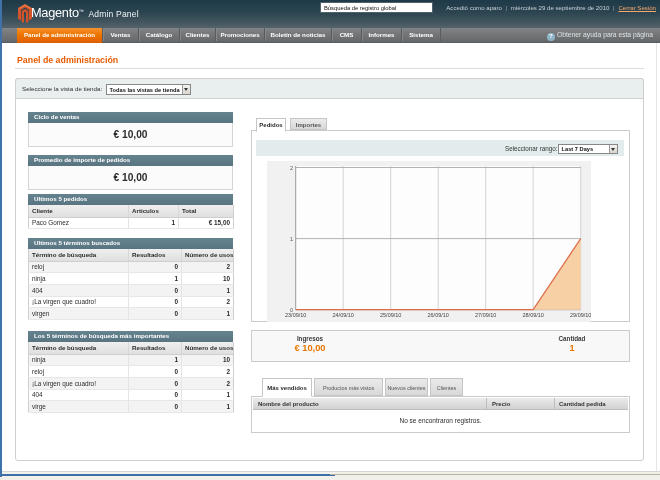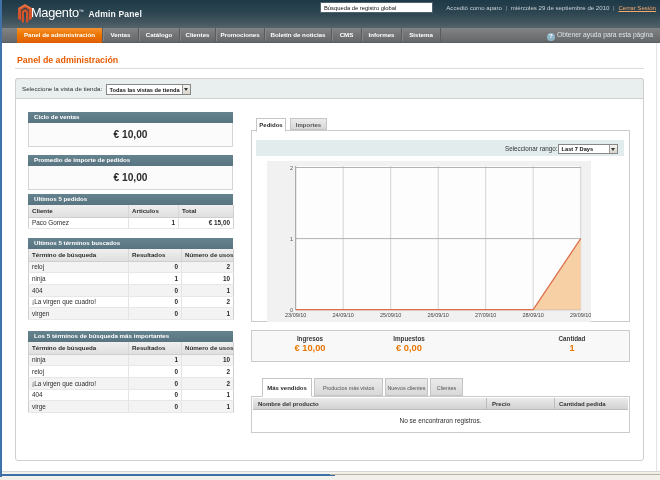--- a/index.html
+++ b/index.html
@@ -13,21 +13,21 @@
 #footband { left:0; top:471px; width:660px; height:9px; background:#f2f0ea; border-top:1px solid #d6d6d6; }
 #footblue { left:0; top:474px; width:335px; height:2px; background:#3e6fa6; }
 #foottan { left:330px; top:474px; width:330px; height:1px; background:#b9b19d; }
 #rightline { left:656px; top:43px; width:1px; height:428px; background:#e4e4e4; }
 
 
 #header { left:2px; top:0; width:658px; height:28px;
   background:linear-gradient(180deg,#1e3947 0%, #2c4551 45%, #485962 85%, #53636b 100%); }
 #logo { left:16px; top:3.5px; }
 #brand { left:29px; top:5px; color:#fff; font-size:12.8px; font-weight:normal; letter-spacing:-0.3px; }
-#brand .ap { font-size:8.5px; font-weight:bold; letter-spacing:0.2px; margin-left:5px; color:#f3f5f6; }
+#brand .ap { font-size:8.5px; font-weight:normal; letter-spacing:0.2px; margin-left:5px; color:#f3f5f6; }
 #searchbox { left:318px; top:2px; width:113px; height:11px; background:#fff; border:1px solid #51616a; }
 #searchbox span { position:absolute; left:3px; top:2px; font-size:5.8px; color:#111; }
 #hdrright { right:4px; top:4px; font-size:6.1px; color:#c9d2d7; }
 #hdrright .sep { color:#8fa0a8; margin:0 2px; }
 #hdrright a { color:#f6a96d; text-decoration:underline; }
 
 
 #nav { left:2px; top:28px; width:658px; height:15px;
   background:linear-gradient(180deg,#818384 0%, #707274 55%, #686b6d 85%, #5a5d5f 100%); }
 .nitem { position:absolute; top:0; height:13px; line-height:13px; text-align:center;
@@ -295,24 +295,20 @@
       <text x="266.2" y="156">28/09/10</text>
       <text x="313.7" y="156">29/09/10</text>
     </g>
   </svg>
 
   <div class="abs" id="totals"></div>
   <div class="tot" style="left:265px;">
       <div class="tl">Ingresos</div>
       <div class="tv">€ 10,00</div>
     </div>
-  <div class="tot" style="left:364px;">
-      <div class="tl">Impuestos</div>
-      <div class="tv">€ 0,00</div>
-    </div>
   <div class="tot" style="left:527px;">
       <div class="tl">Cantidad</div>
       <div class="tv">1</div>
     </div>
 
   <div class="tab on" style="left:262px; top:378px; width:50px; height:19px; line-height:18px; font-size:6px;">Más vendidos</div>
   <div class="tab" style="left:314px; top:378px; width:69px; height:18px; line-height:18px;">Productos más vistos</div>
   <div class="tab" style="left:385px; top:378px; width:43px; height:18px; line-height:18px;">Nuevos clientes</div>
   <div class="tab" style="left:430px; top:378px; width:33px; height:18px; line-height:18px;">Clientes</div>
 

